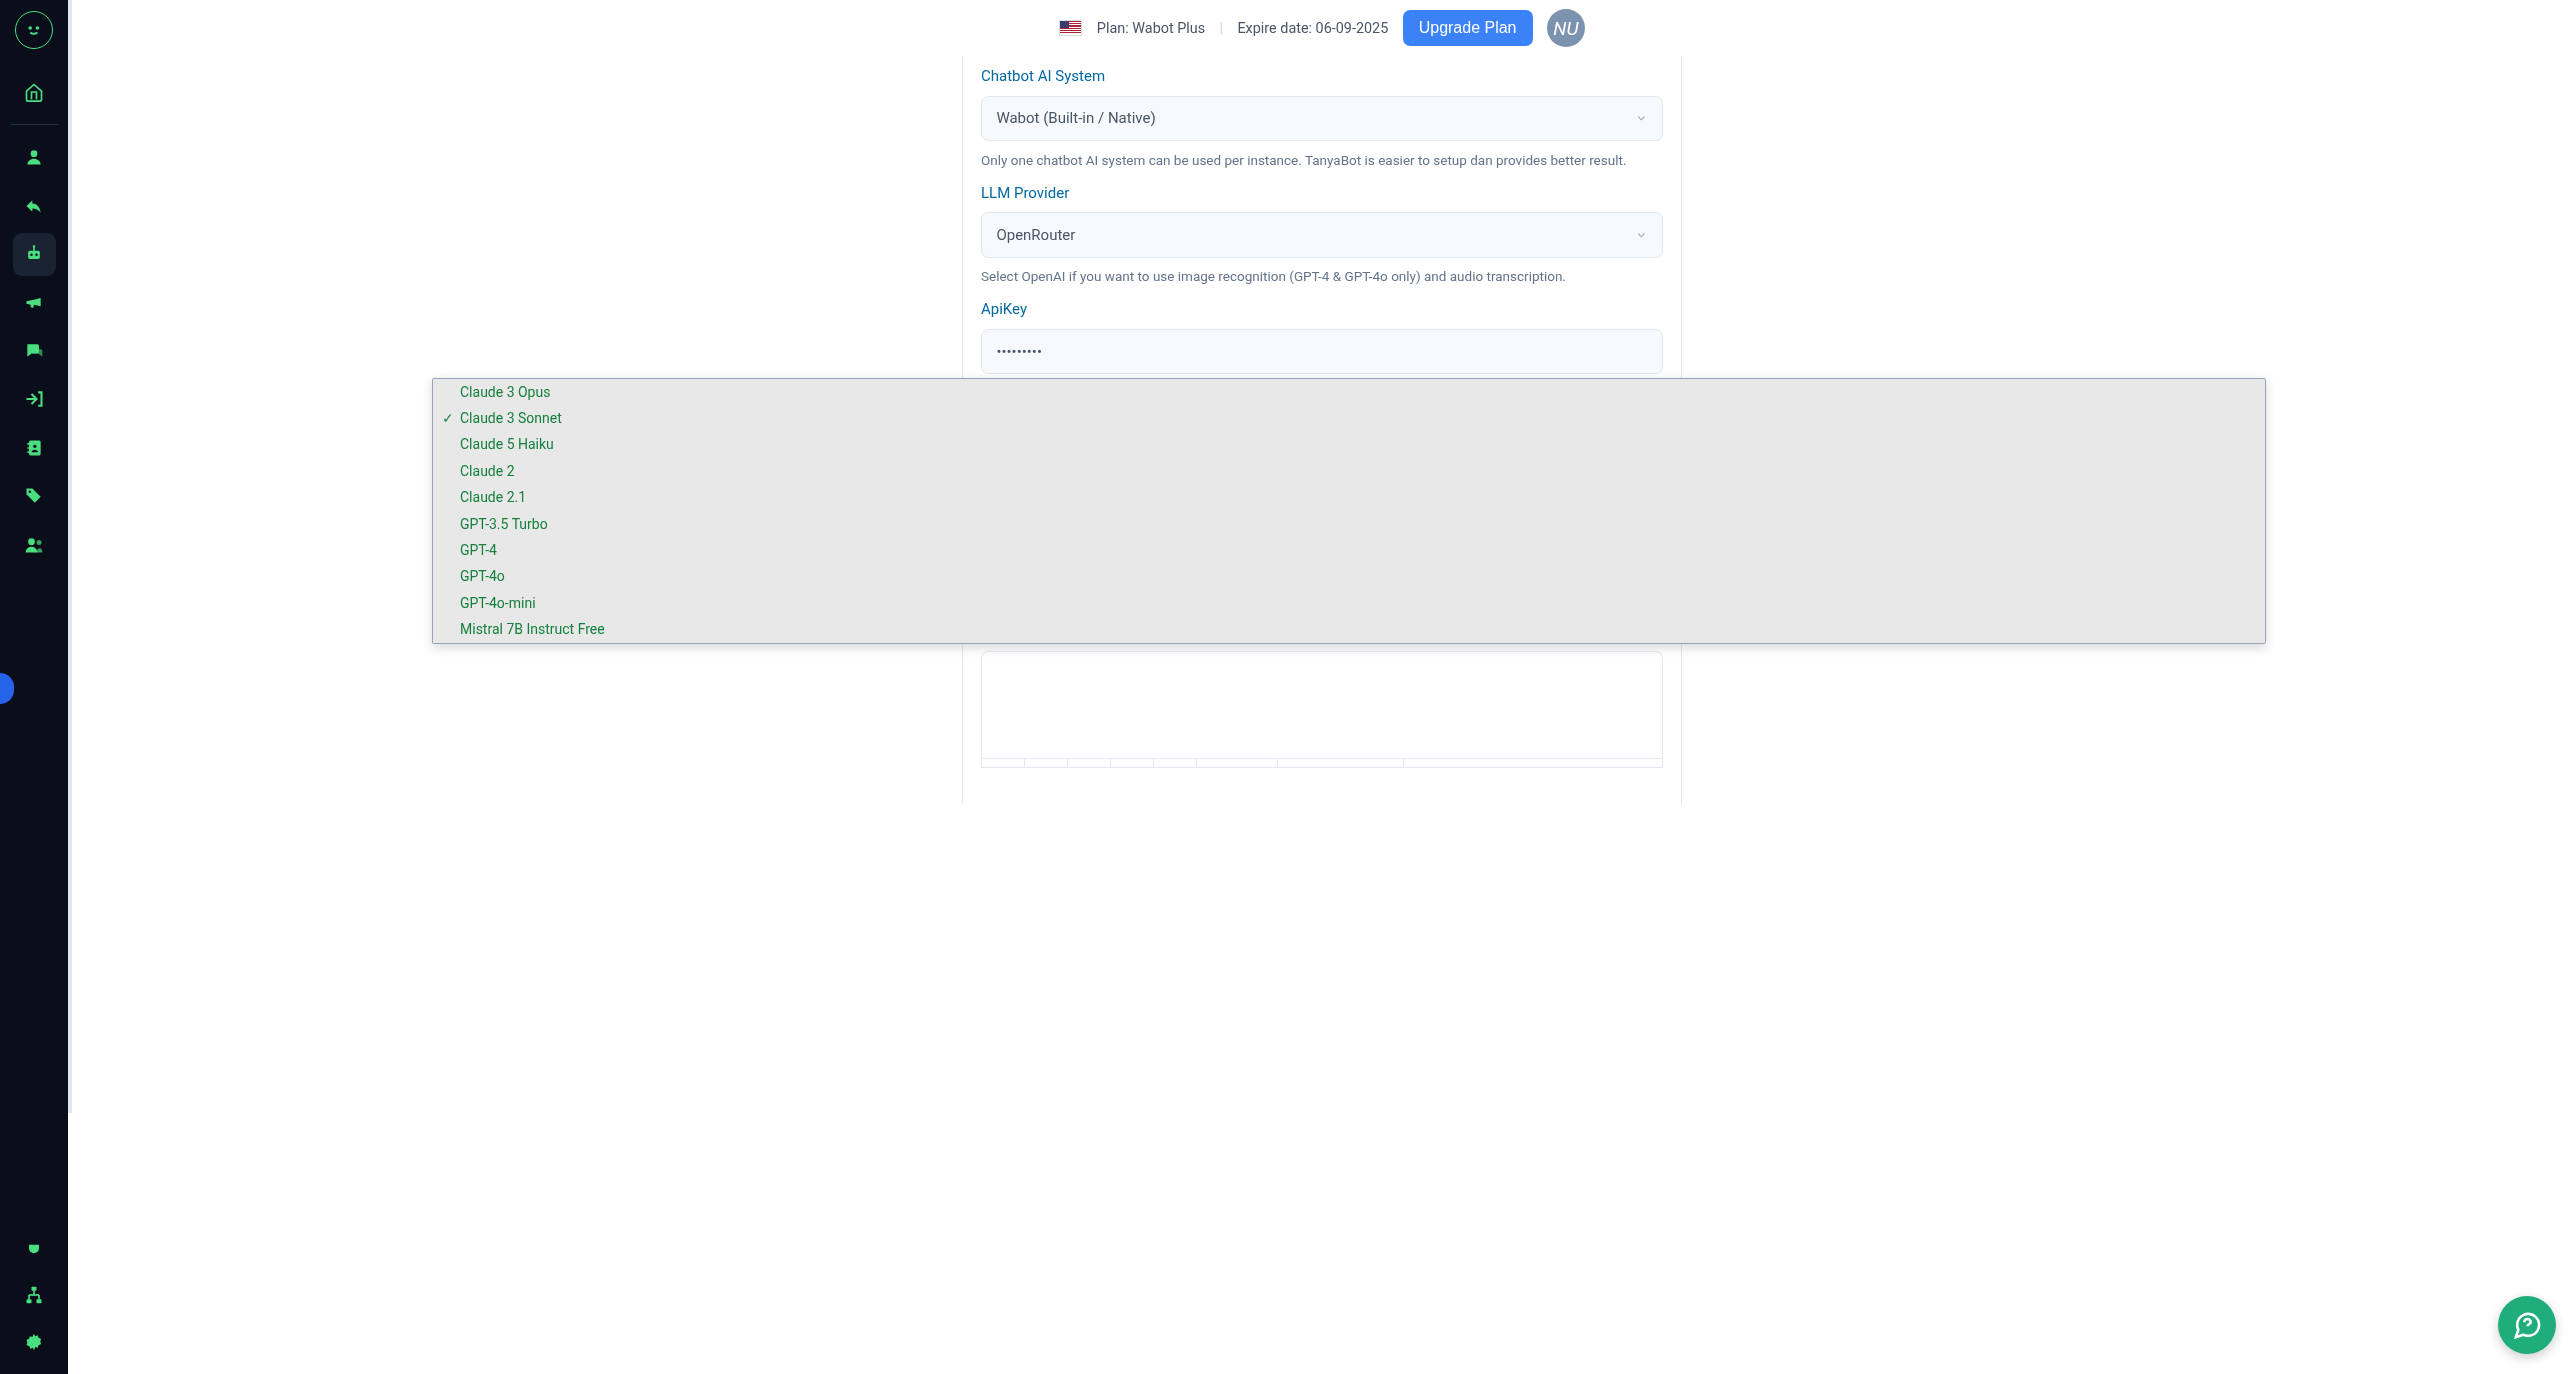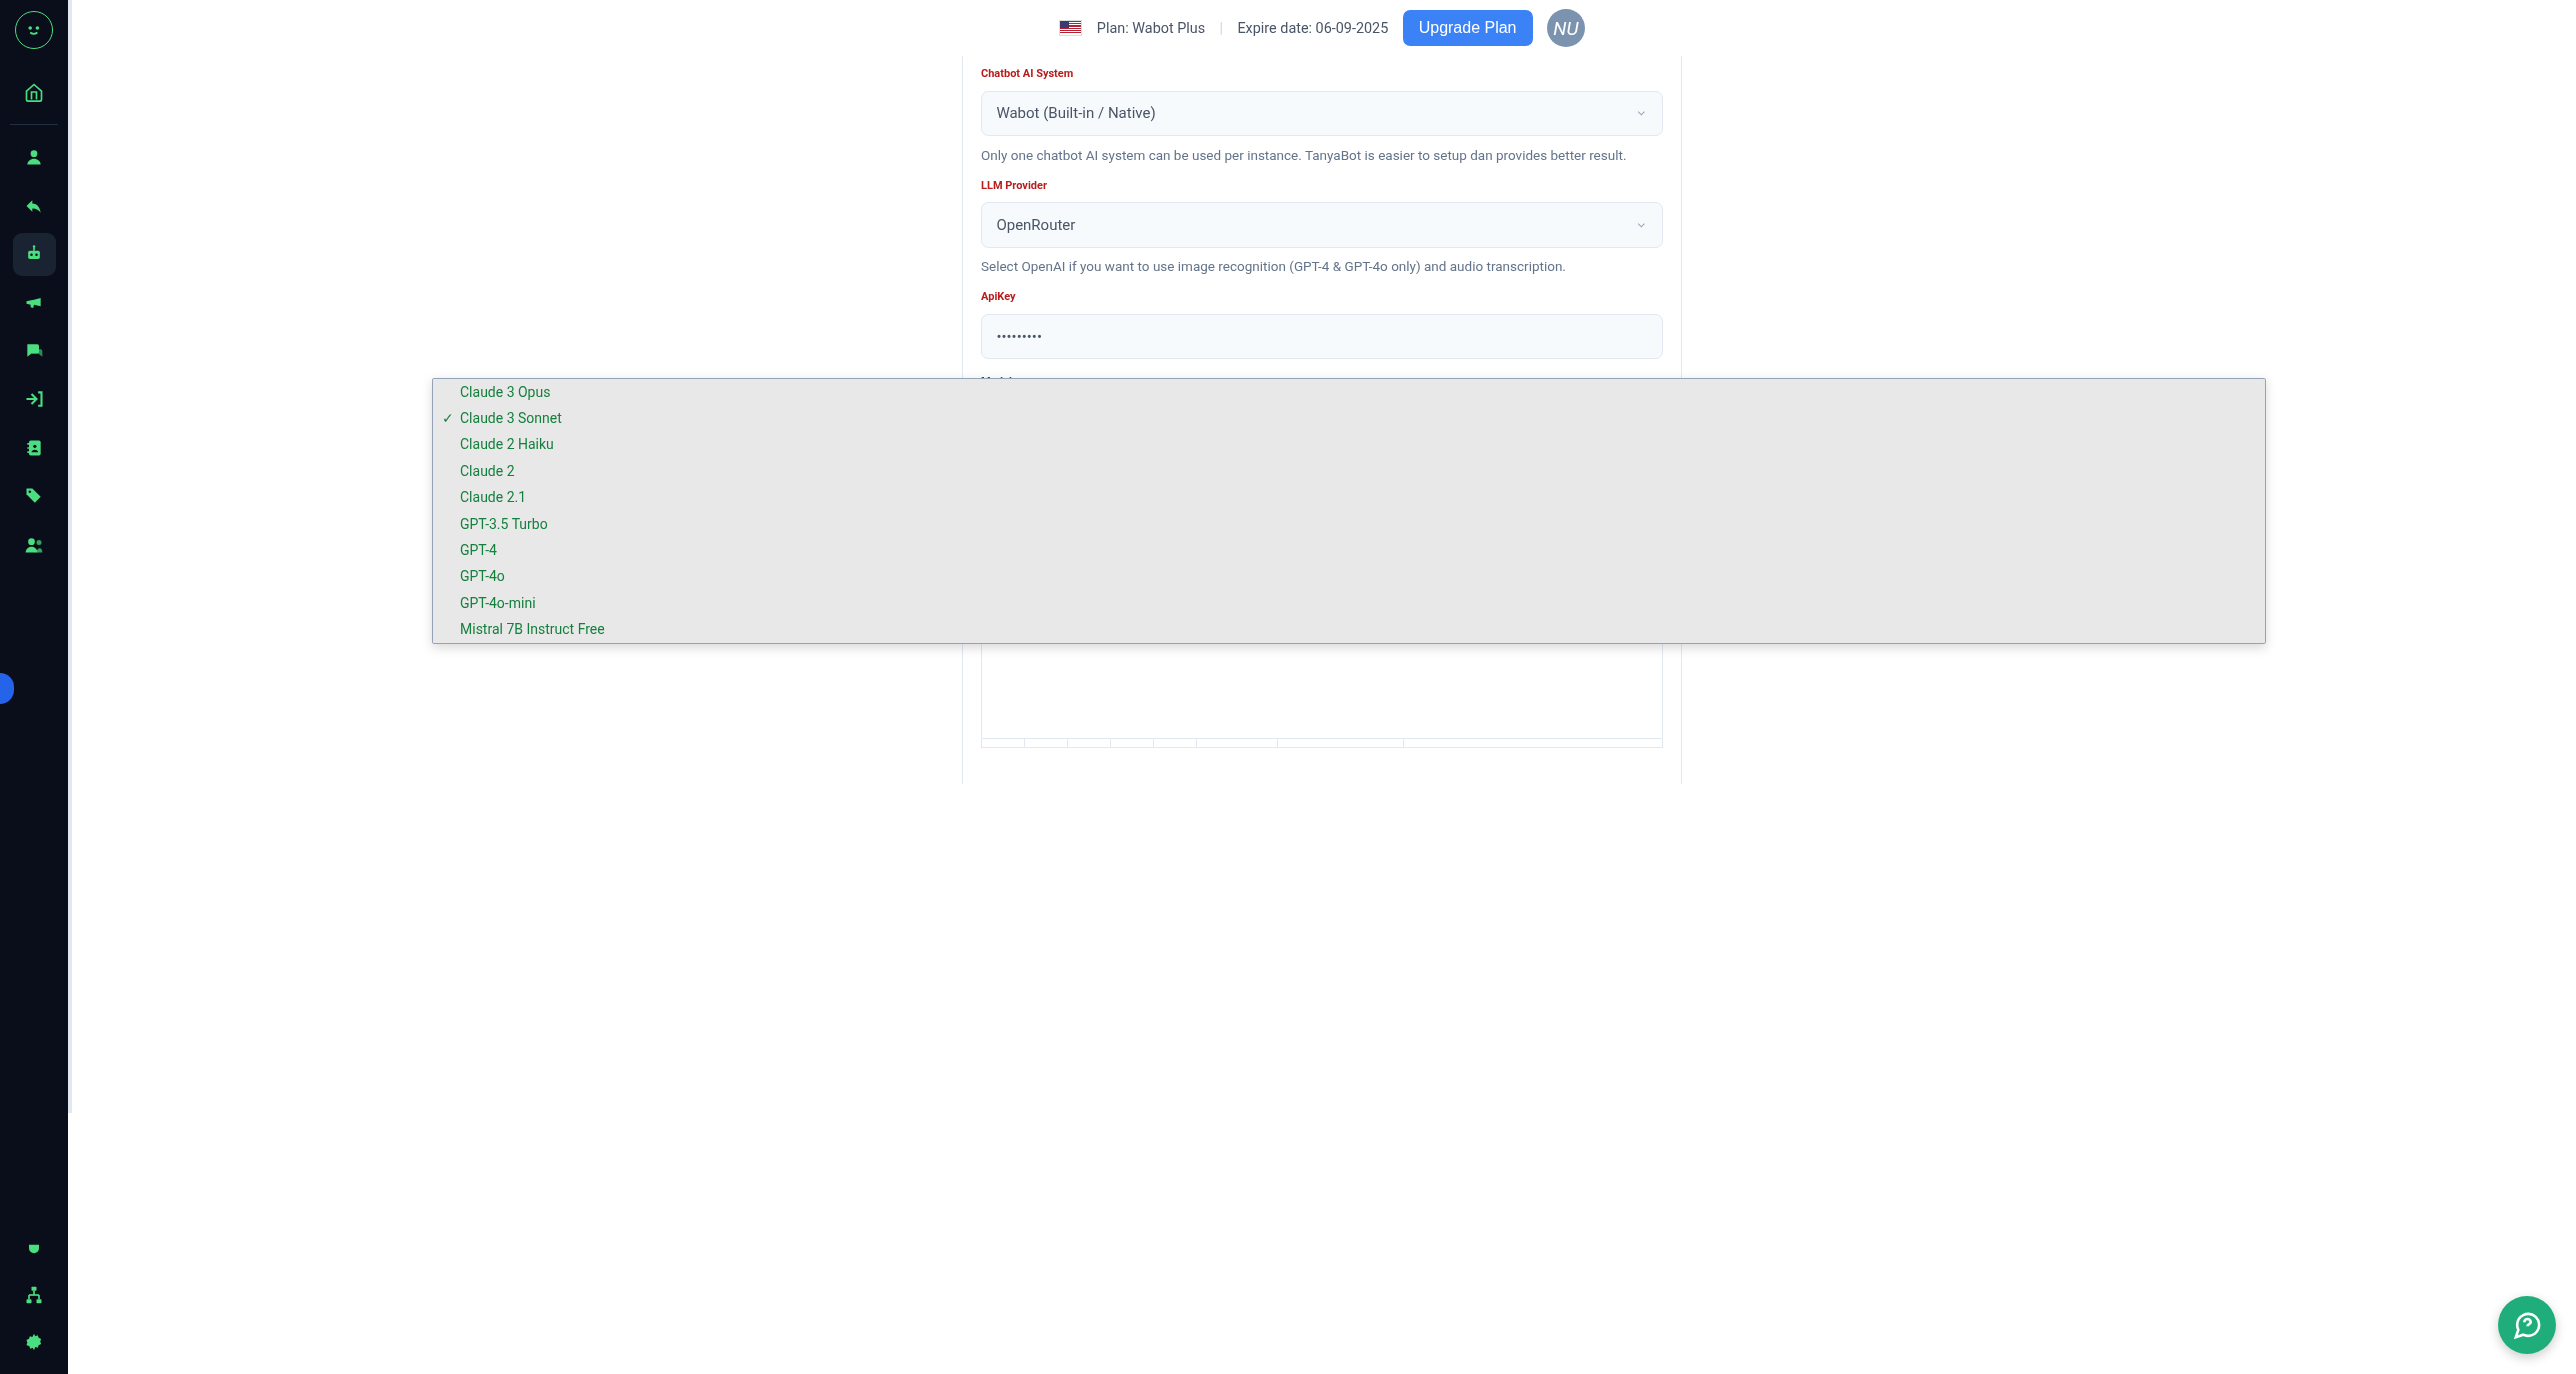--- a/index.html
+++ b/index.html
@@ -20,21 +20,21 @@
 .flag { width: 23.4px; height: 16px; background: linear-gradient(#b22234 0 8%, #fff 8% 16%, #b22234 16% 24%, #fff 24% 32%, #b22234 32% 40%, #fff 40% 48%, #b22234 48% 56%, #fff 56% 64%, #b22234 64% 72%, #fff 72% 80%, #b22234 80% 88%, #fff 88% 100%); position: relative; border: 0.9px solid #ddd; }
 .flag::before { content: ""; position: absolute; left: 0; top: 0; width: 40%; height: 53%; background: #3c3b6e; }
 .plan-text { font-size: 14.4px; color: #4a5568; }
 .sep { color: #cbd5e0; }
 .upgrade-btn { background: #3b82f6; color: #fff; border: none; padding: 9px 16px; border-radius: 7.2px; font-size: 16px; cursor: pointer; }
 .avatar { width: 38px; height: 38px; border-radius: 50%; background: #7c93b0; color: #fff; display: flex; align-items: center; justify-content: center; font-size: 19px; cursor: pointer; font-style: italic; }
 
 .content { flex: 1; overflow-y: auto; padding: 0; }
 .form-card { max-width: 720px; margin: 0 auto; border-left: 0.9px solid #e2e8f0; border-right: 0.9px solid #e2e8f0; padding: 10.8px 0 36px; }
 .form-group { padding: 0 0 16px; }
-.form-label { font-size: 11px; font-weight: 700; color: #b91c1c; margin-bottom: 10.8px; display: block; padding: 0 18px; }
+.form-label { font-size: 15px; font-weight: 400; color: #0369a1; margin-bottom: 10.8px; display: block; padding: 0 18px; }
 .form-control { width: calc(100% - 36px); margin: 0 18px; padding: 12.6px 14.4px; border: 0.9px solid #e2e8f0; border-radius: 7.2px; background: #f7fafc; font-size: 15px; color: #4a5568; display: flex; align-items: center; justify-content: space-between; cursor: pointer; }
 .form-control.input { cursor: text; }
 .chevron { color: #94a3b8; }
 .help-text { font-size: 13.5px; color: #64748b; padding: 10.8px 18px 0; }
 
 .dropdown { position: absolute; left: 364px; right: 310px; top: 378px; background: #e8e8e8; border: 0.9px solid #94a3b8; border-radius: 1.8px; box-shadow: 0 3.6px 10.8px rgba(0,0,0,0.15); z-index: 100; max-height: 295px; overflow: hidden; }
 .dropdown-item { padding: 2.7px 14.4px 2.7px 27px; font-size: 14px; color: #15803d; cursor: pointer; position: relative; line-height: 1.5; }
 .dropdown-item.selected::before { content: "✓"; position: absolute; left: 9px; }
 
 .fab { position: fixed; right: 20px; bottom: 20px; width: 58px; height: 58px; border-radius: 50%; background: #1fae7b; display: flex; align-items: center; justify-content: center; cursor: pointer; box-shadow: 0 3.6px 10.8px rgba(0,0,0,0.2); }
@@ -207,21 +207,21 @@
             <span></span>
             <span style="width:81px"></span>
             <span style="width:126px"></span>
         </div>
       </div>
     </div>
 
     <div class="dropdown" id="model-dropdown">
         <div class="dropdown-item">Claude 3 Opus</div>
         <div class="dropdown-item selected">Claude 3 Sonnet</div>
-        <div class="dropdown-item">Claude 2 Haiku</div>
+        <div class="dropdown-item">Claude 5 Haiku</div>
         <div class="dropdown-item">Claude 2</div>
         <div class="dropdown-item">Claude 2.1</div>
         <div class="dropdown-item">GPT-3.5 Turbo</div>
         <div class="dropdown-item">GPT-4</div>
         <div class="dropdown-item">GPT-4o</div>
         <div class="dropdown-item">GPT-4o-mini</div>
         <div class="dropdown-item">Mistral 7B Instruct Free</div>
       </div>
 
   </div>

